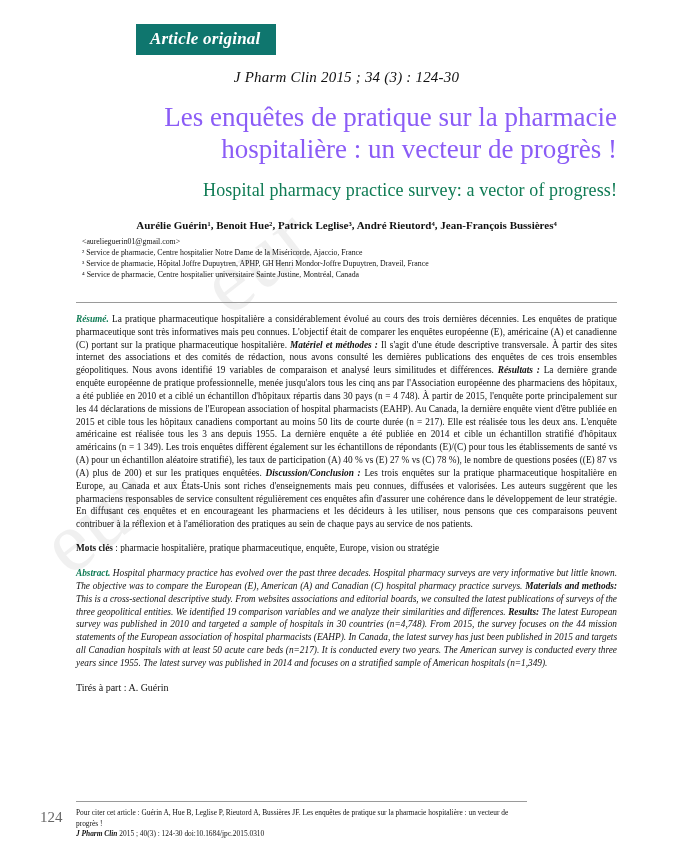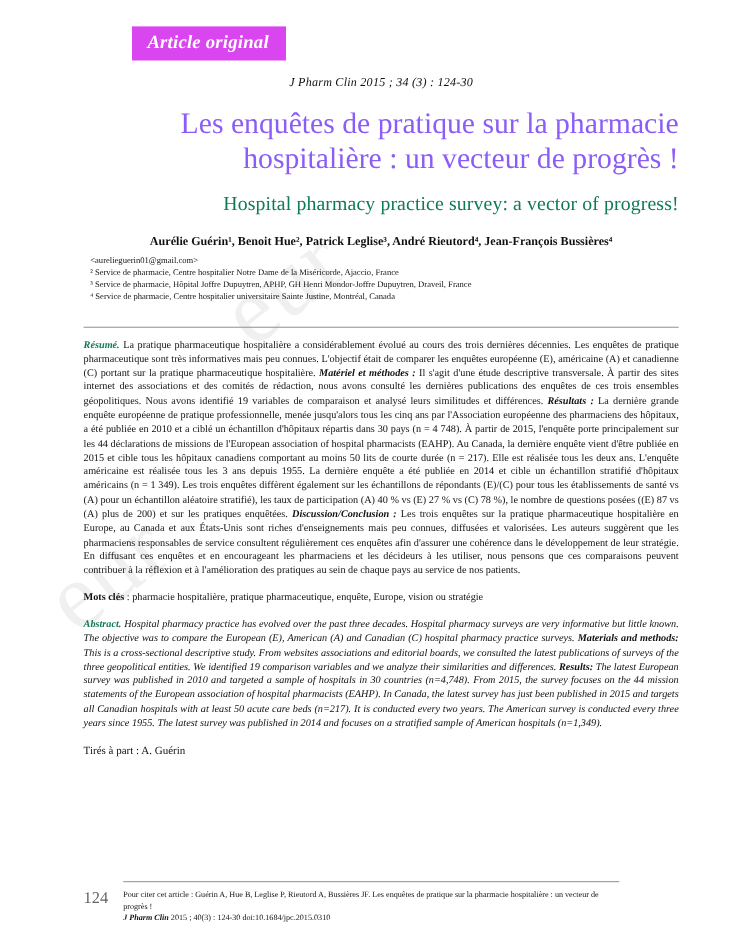--- a/index.html
+++ b/index.html
@@ -44,35 +44,35 @@
   .wm1 { left: 200px; top: 210px; }
   .wm2 { left: 40px; top: 470px; }
 
   .content {
     position: relative;
     z-index: 10;
     padding: 24px 64px 0 76px;
   }
 
   .banner {
-    background: #d946ef;
+    background: #0f766e;
     color: #ffffff;
     display: inline-block;
     padding: 5px 16px 6px 14px;
     font-style: italic;
     font-weight: bold;
     font-size: 17px;
     letter-spacing: 0.2px;
-    margin-left: 44px;
+    margin-left: 60px;
     margin-bottom: 14px;
   }
 
   .journal-line {
     text-align: center;
-    font-size: 11px;
+    font-size: 15px;
     font-style: italic;
     color: #111;
     margin-bottom: 16px;
     letter-spacing: 0.2px;
   }
 
   .title-fr {
     text-align: right;
     font-size: 27px;
     line-height: 1.18;
@@ -147,21 +147,20 @@
     margin-bottom: 4px;
   }
   .tires .lead { font-weight: normal; }
 
   .footer {
     position: absolute;
     left: 0;
     bottom: 14px;
     width: 591px;
     z-index: 10;
-    padding-left: 36px;
   }
   .footer-rule {
     border: 0;
     border-top: 1px solid #9a9a9a;
     margin: 0 64px 6px 76px;
   }
   .footer-inner {
     display: flex;
     align-items: flex-start;
     padding: 0 64px 0 40px;

